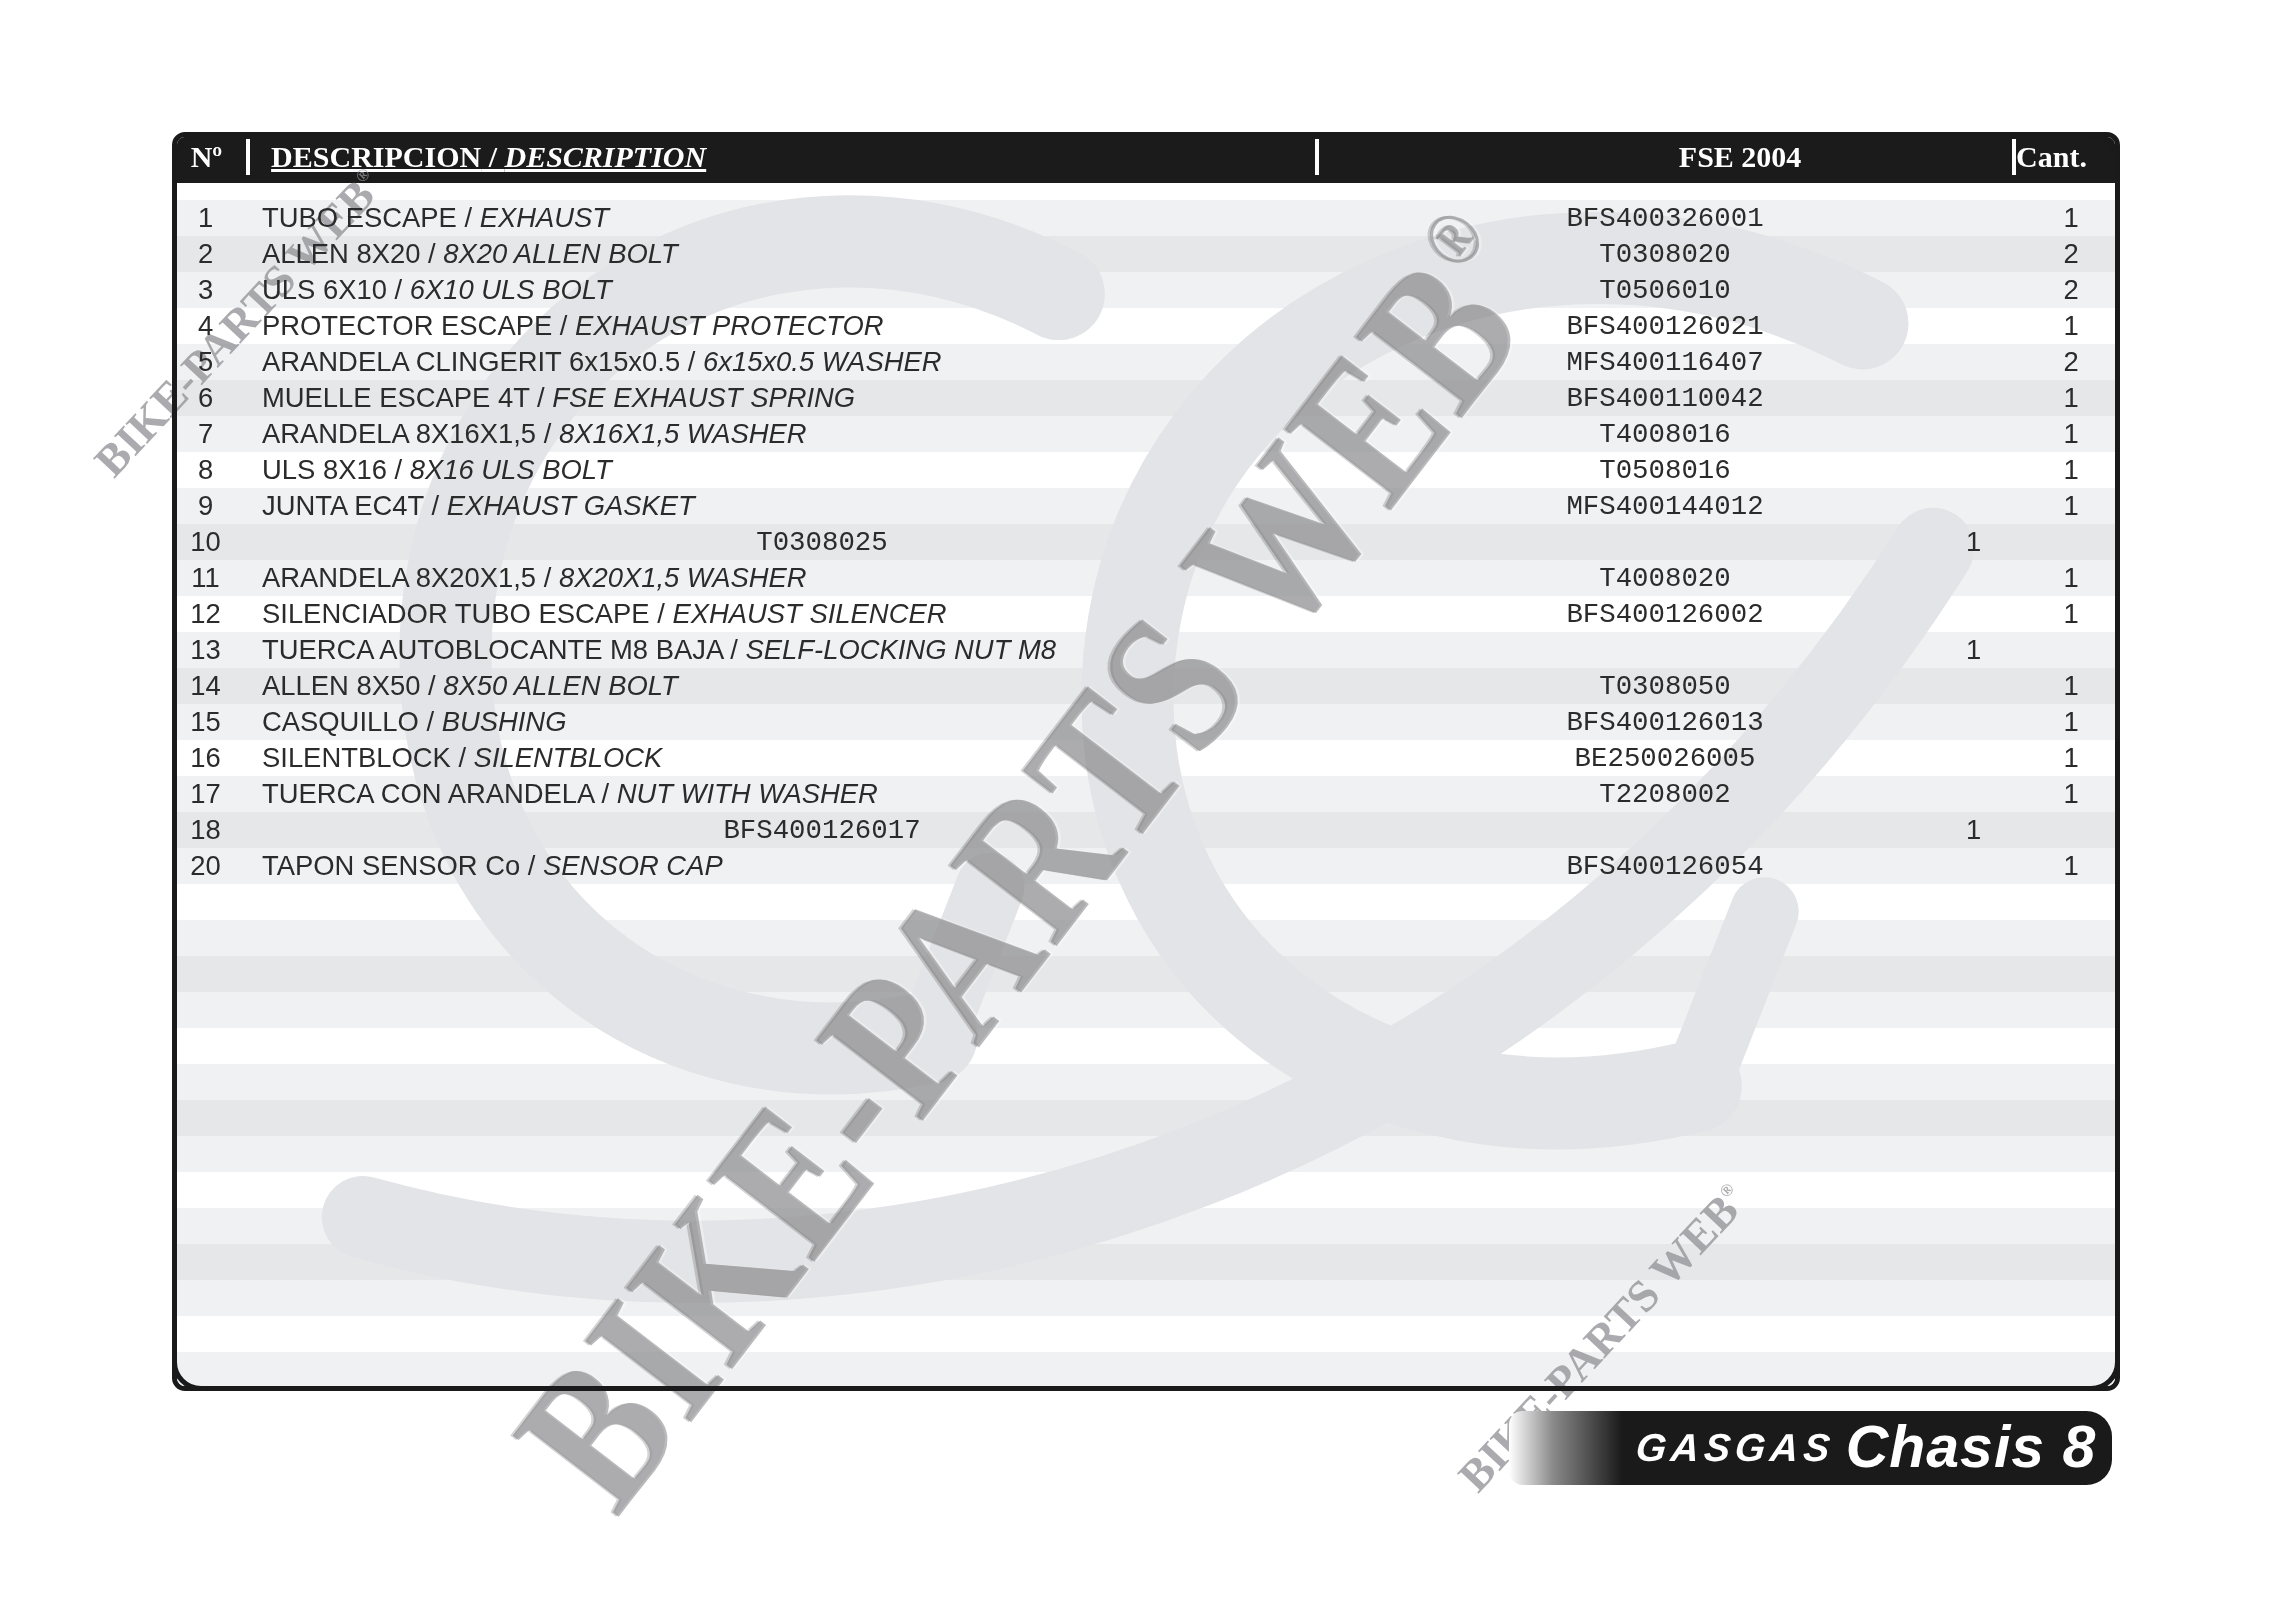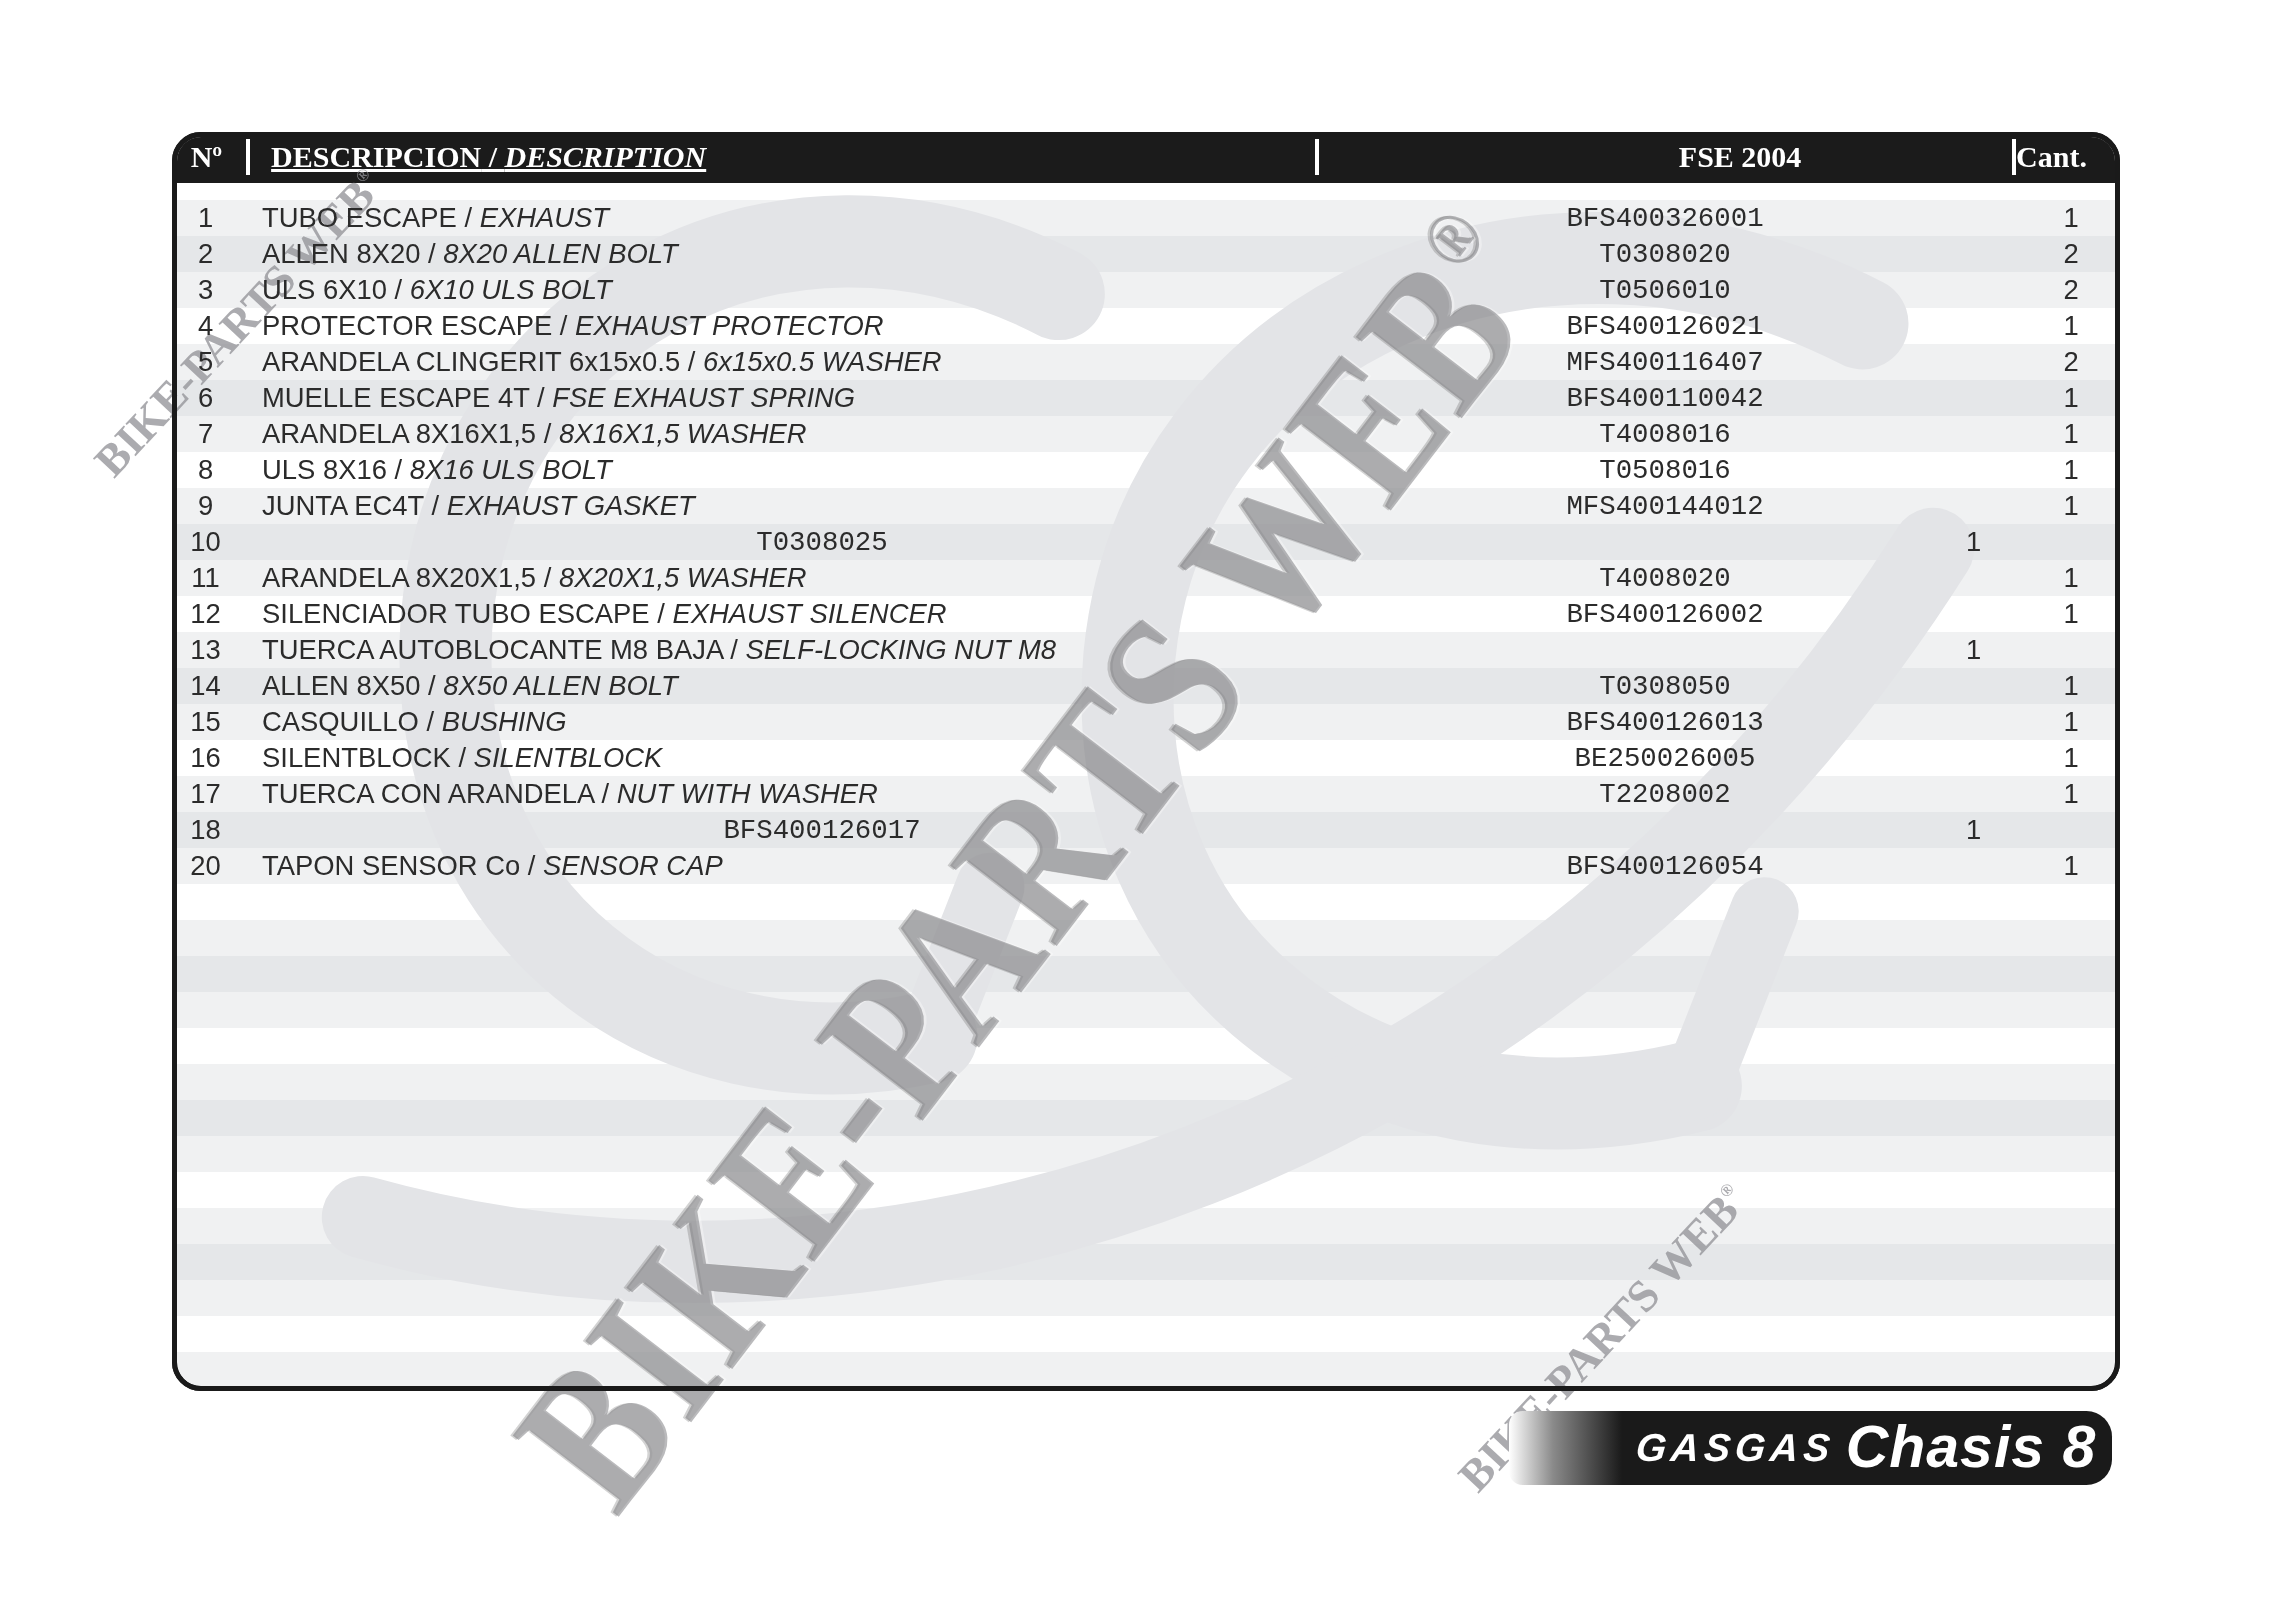--- a/index.html
+++ b/index.html
@@ -13,21 +13,21 @@
     font-family: "Liberation Sans", sans-serif;
   }
 
   
   .table-bg {
     position: absolute;
     left: 172px; top: 132px;
     width: 1948px; height: 1259px;
     box-sizing: border-box;
     border: 5.9px solid #1a1a1a;
-    border-radius: 29px;
+    border-radius: 13px;
     overflow: hidden;
     background: #ffffff;
   }
   .stripes {
     position: absolute;
     left: 0; right: 0; top: 63px; bottom: -5.9px;
     background: repeating-linear-gradient(
       to bottom,
       #f0f1f2 0px, #f0f1f2 36px,
       #e5e7e9 36px, #e5e7e9 72px,

